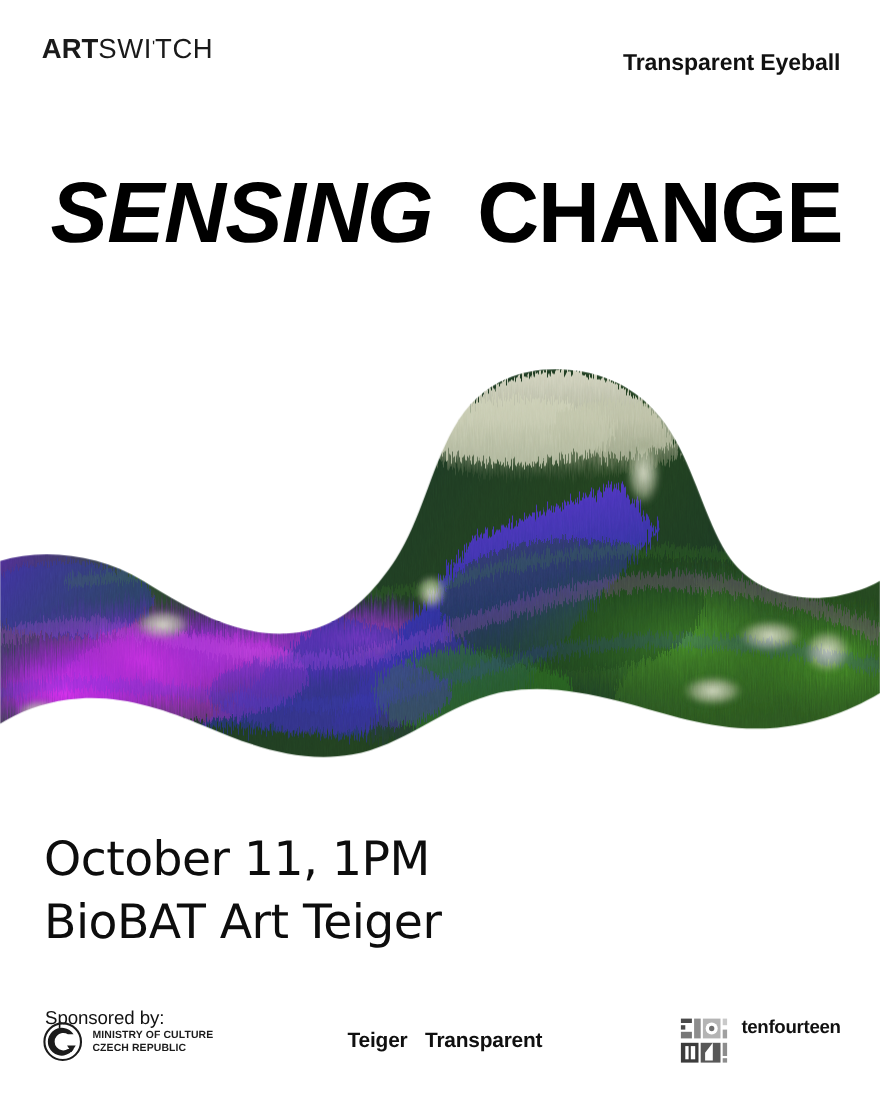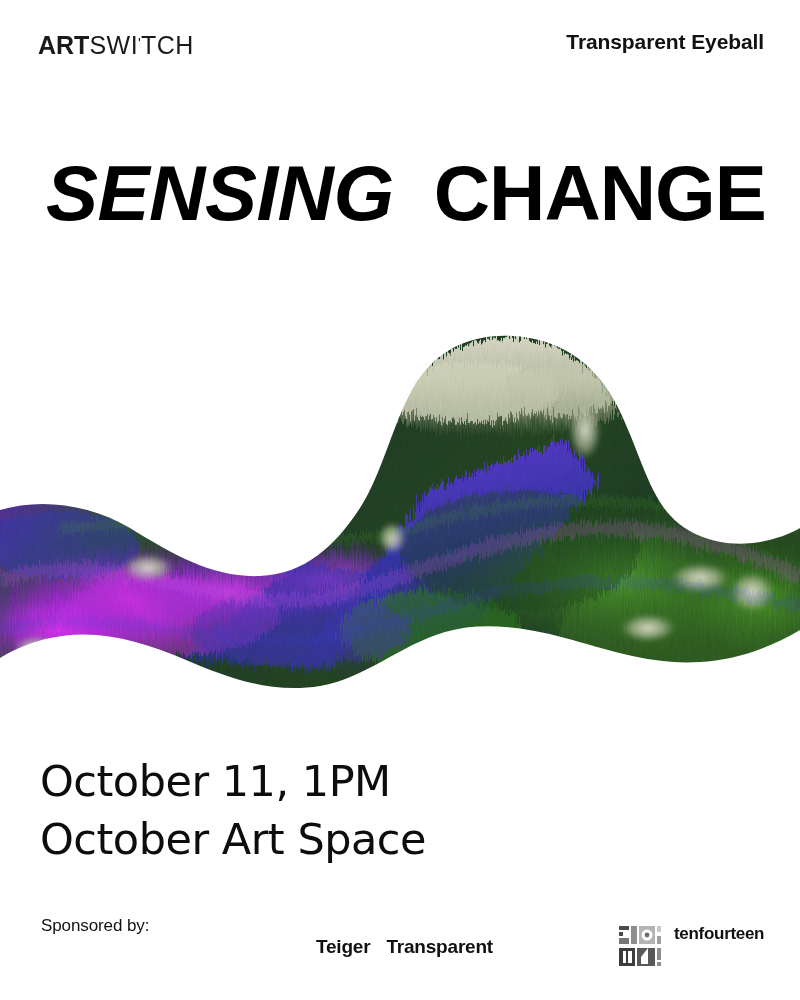--- a/index.html
+++ b/index.html
@@ -49,21 +49,21 @@
   .brand-tick {
     font-weight: 300;
     font-size: 15px;
     position: relative;
     top: -6px;
     letter-spacing: 0;
   }
   .header-right {
     position: absolute;
     right: 36px;
-    top: 0;
+    top: 16px;
     font-size: 21px;
     font-weight: bold;
     color: #111111;
     letter-spacing: -0.1px;
     white-space: nowrap;
   }
 
   
   .title-block {
     position: absolute;
@@ -364,26 +364,37 @@
           <path d="M60,200 C 180,176 300,236 420,196 C 540,156 660,170 800,196" stroke="#55a62e" stroke-width="10" fill="none" opacity="0.4"></path>
         </g>
 
         <rect x="0" y="0" width="800" height="390" filter="url(#grainOverlay)" opacity="0.2" style="mix-blend-mode:overlay"></rect>
       </g>
     </svg>
   </div>
 
   <div class="event-info">
     <div class="event-line">October 11, 1PM</div>
-    <div class="event-line">October Art Space</div>
+    <div class="event-line">BioBAT Art Teiger</div>
   </div>
 
   <div class="sponsors">
     <div class="sponsored-label">Sponsored by:</div>
 
+    <div class="sponsor-mc">
+      <svg class="mc-mark" viewBox="0 0 48 48">
+        <circle cx="24" cy="24" r="21" fill="none" stroke="#1c1c1c" stroke-width="2.4"></circle>
+        <path d="M36.5,15.5 A16,16 0 1 0 36.5,32.5 L30,32.5 A10,10 0 1 1 30,15.5 Z" fill="#1c1c1c"></path>
+        <path d="M29,28.5 L39,28.5 L34,36 Z" fill="#1c1c1c"></path>
+      </svg>
+      <div class="mc-text">
+        <div>MINISTRY OF CULTURE</div>
+        <div>CZECH REPUBLIC</div>
+      </div>
+    </div>
 
     <div class="sponsor-teiger">
       <span>Teiger</span><span class="teiger-gap"></span><span>Transparent</span>
     </div>
 
     <div class="sponsor-ten">
       <svg class="ten-mark" viewBox="0 0 48 46">
 
         <rect x="2" y="2" width="10" height="4" fill="#4a4a4a"></rect>
         <rect x="2" y="8" width="4" height="4" fill="#4a4a4a"></rect>

